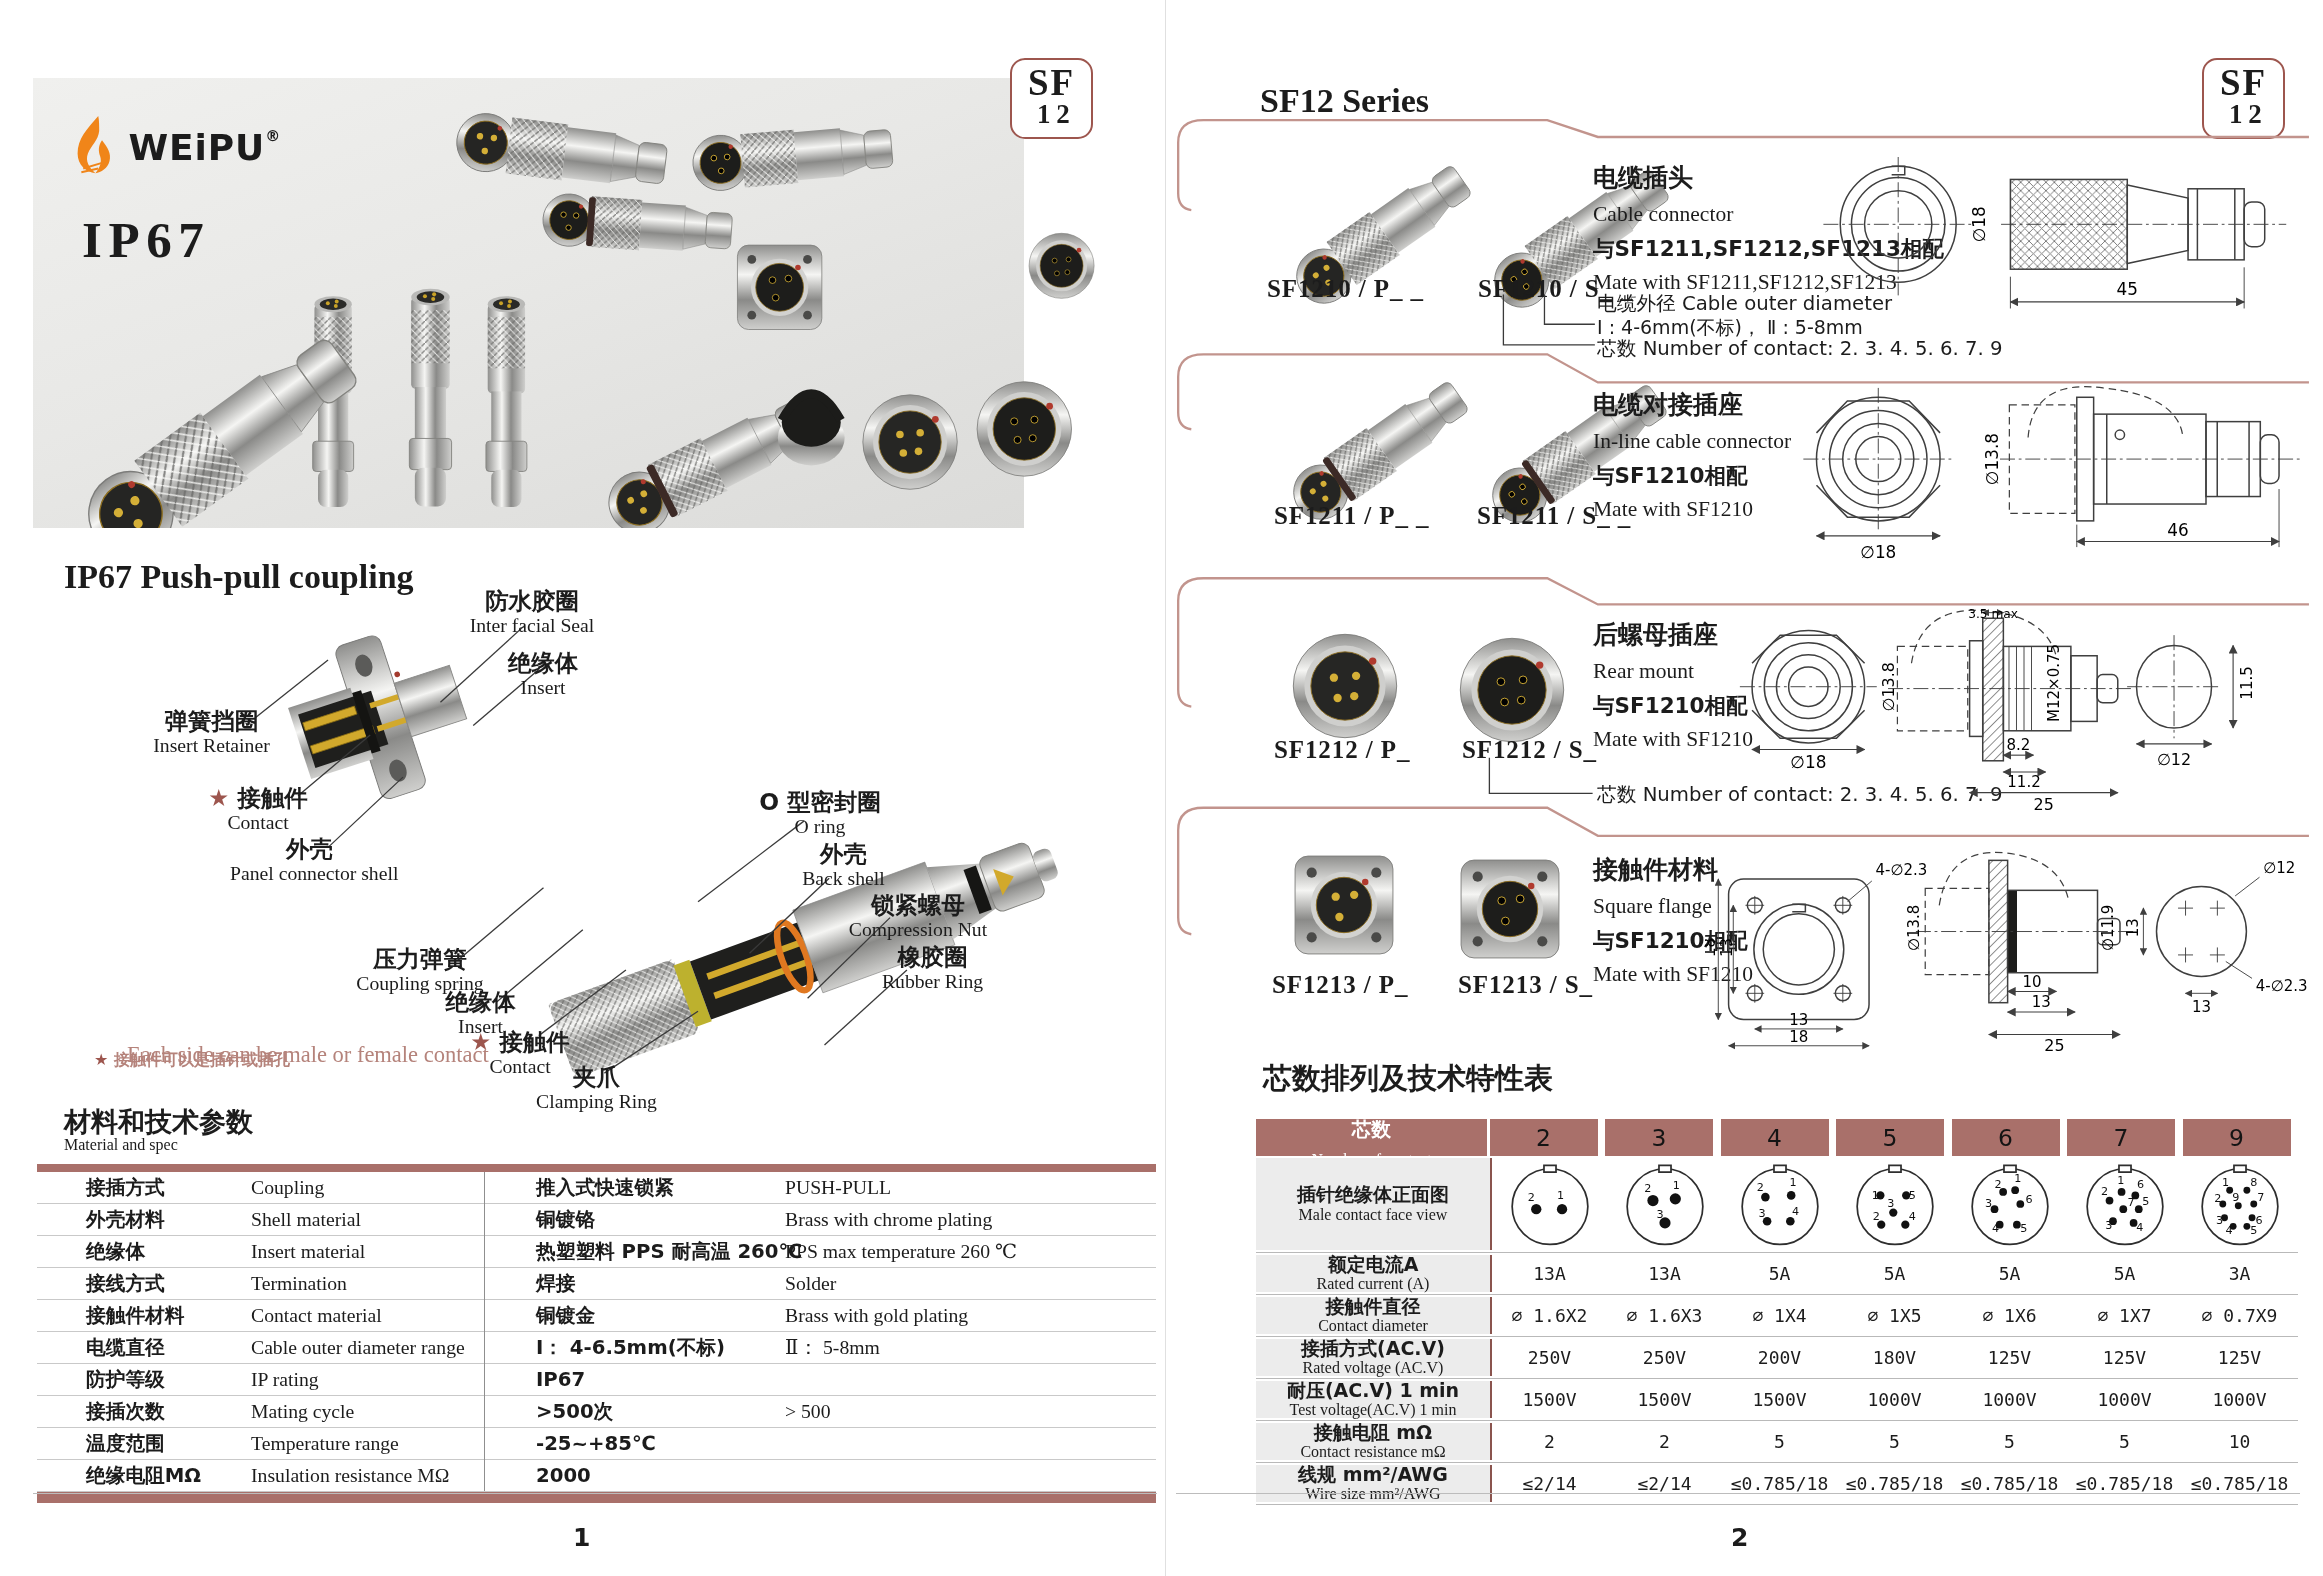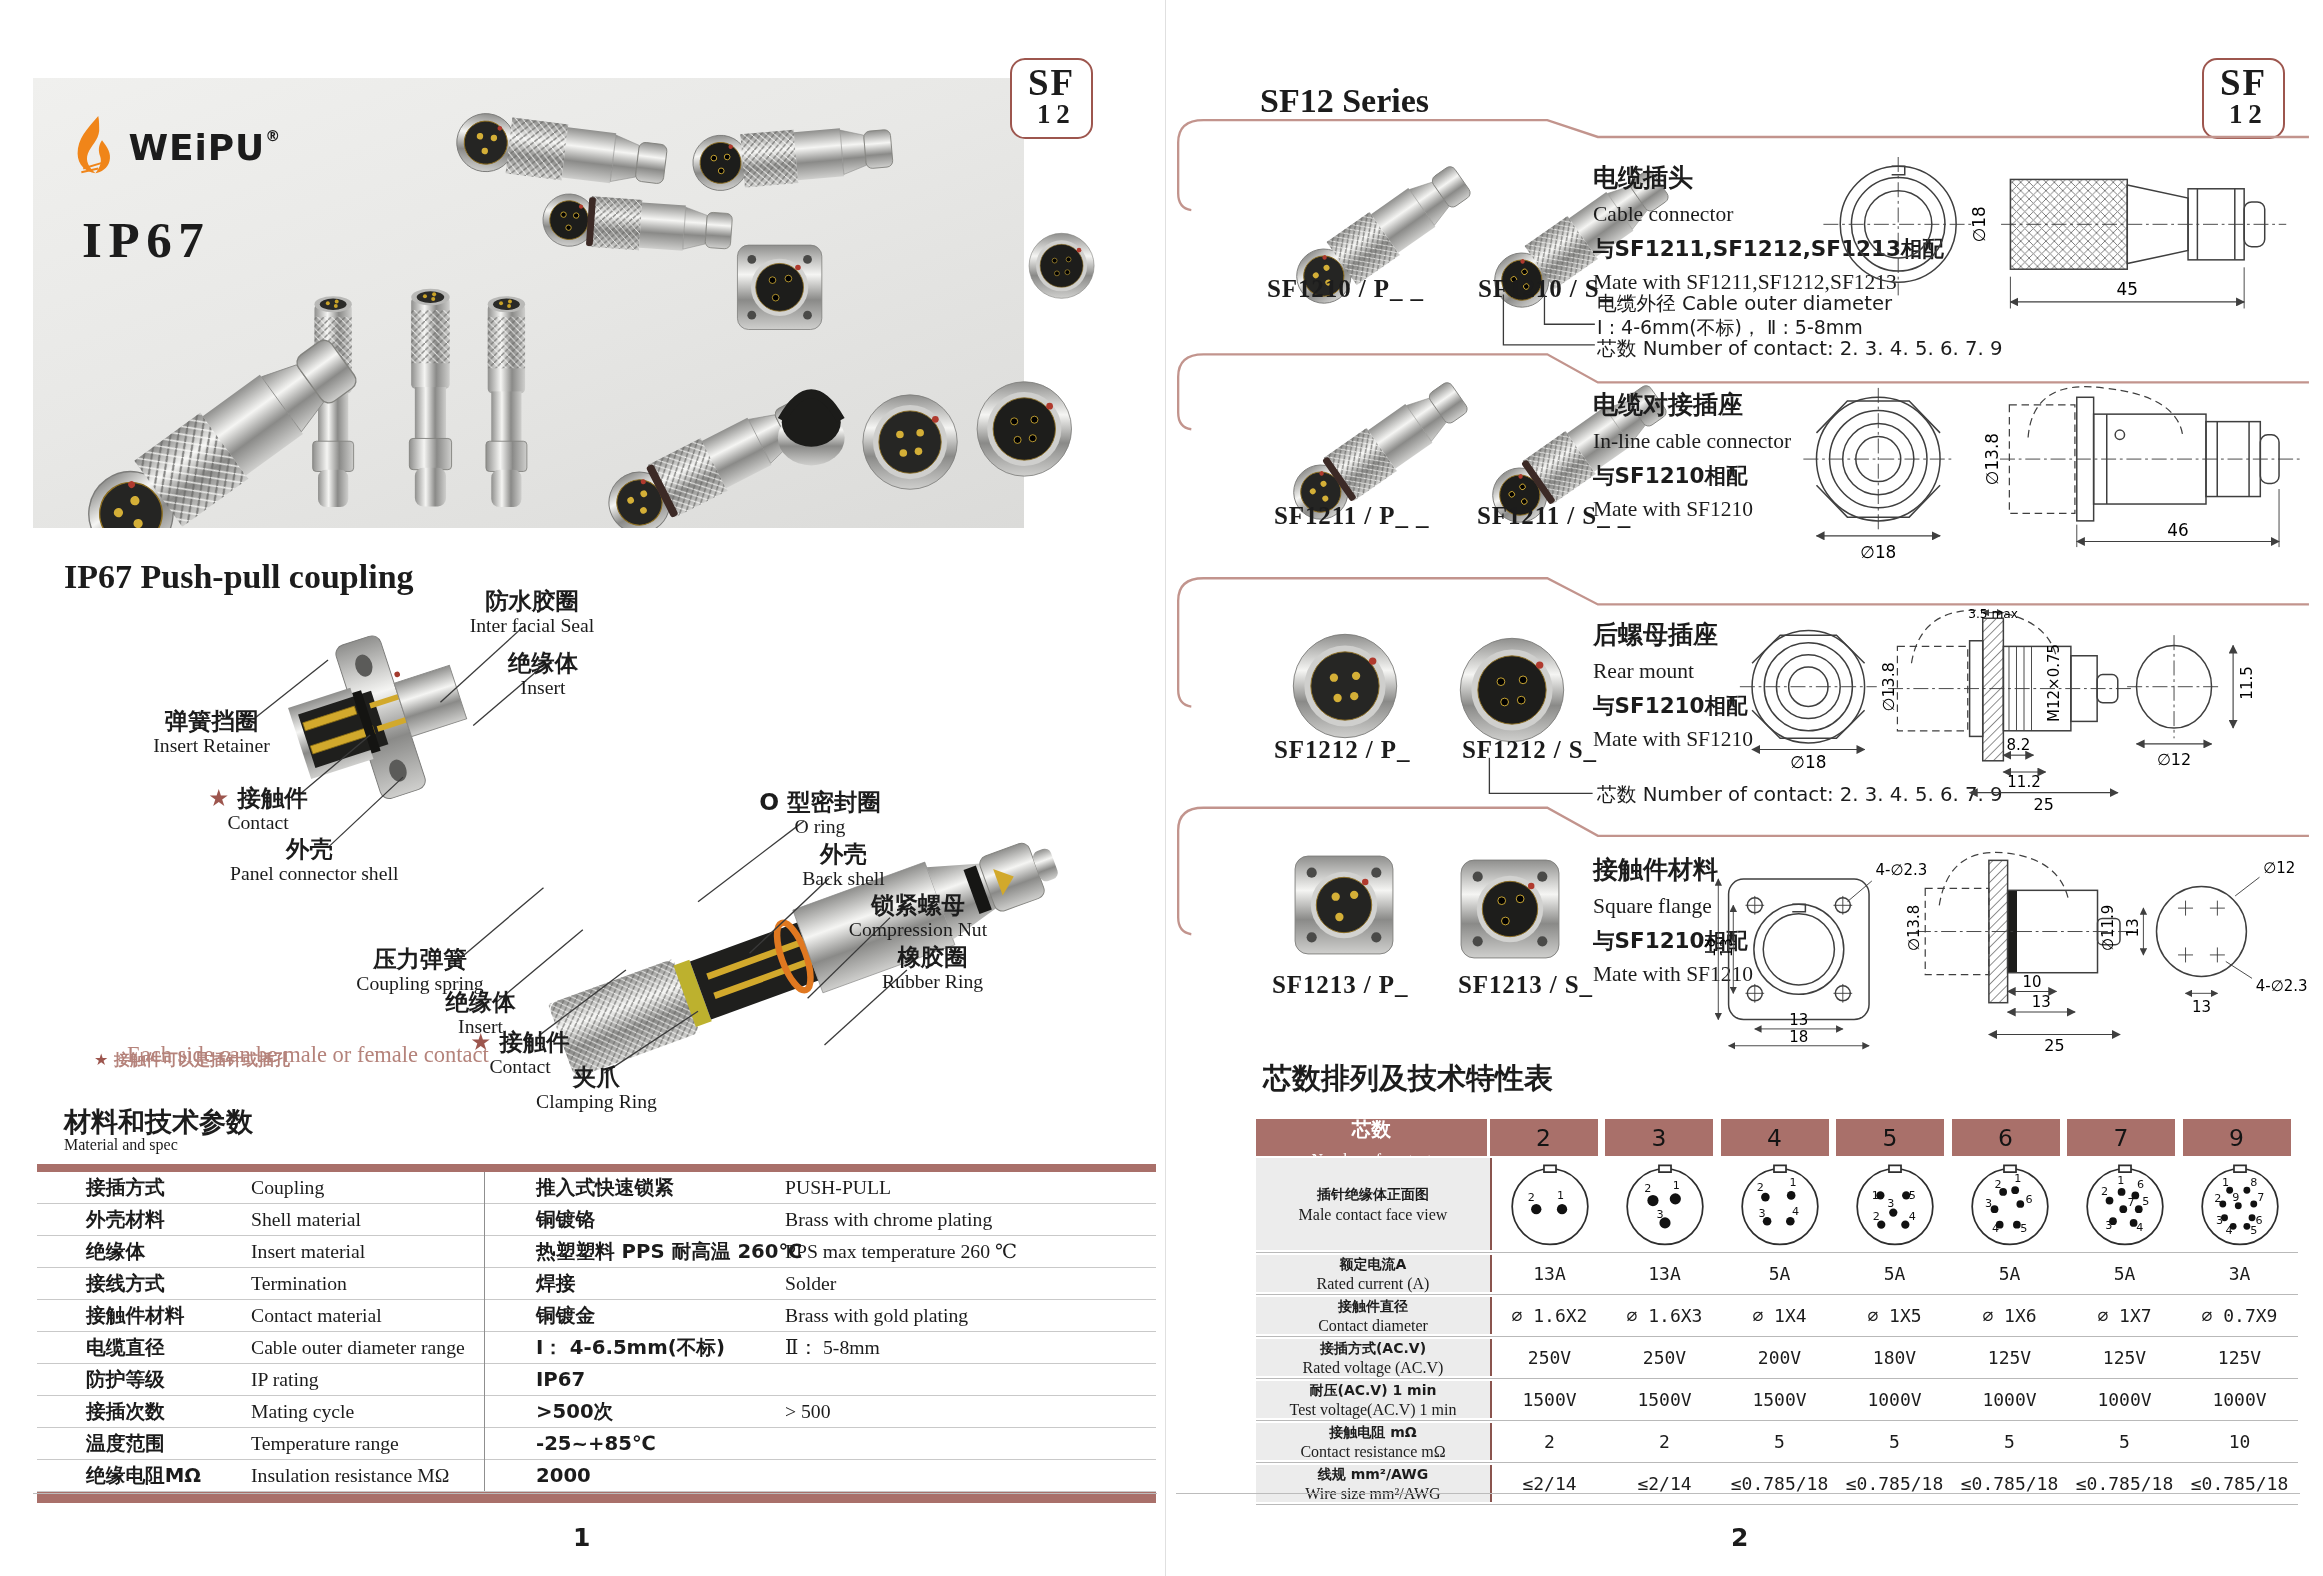--- a/index.html
+++ b/index.html
@@ -69,21 +69,21 @@
   .ct-corner .cth-cn{font-size:19.7px;font-weight:700;line-height:20.6px;margin-top:0.9px;}
   .ct-corner .cth-en{font-family:Liberation Serif, serif;font-size:16px;line-height:16px;margin-top:12px;}
   .ct-cols{display:flex;margin-left:2.8px;}
   .ct-col{width:108px;margin-right:7.5px;background:var(--table-header,#a9706a);
           display:flex;align-items:center;justify-content:center;font-size:23.4px;color:#141414;}
   .ct-row{display:flex;border-bottom:0.9px solid #b9b9b9;}
   .ct-row.pins{height:96px;}
   .ct-row.spec{height:41px;}
   .ct-label{width:234px;background:var(--label-cell-gray,#ececec);border-right:2.8px solid #8a544e;
             margin:1.9px 0;display:flex;flex-direction:column;justify-content:center;text-align:center;}
-  .ct-label .ctl-cn{font-size:14px;font-weight:600;line-height:21.5px;}
+  .ct-label .ctl-cn{font-size:19px;font-weight:600;line-height:21.5px;}
   .ct-label .ctl-en{font-family:"Liberation Serif","DejaVu Serif",serif;font-size:16px;line-height:18px;}
   .ct-vals{display:flex;flex:1;align-items:center;}
   .ct-val{width:115px;text-align:center;font-family:"DejaVu Sans Mono",monospace;font-size:18px;}
   .pin-slot{width:115px;height:90px;display:flex;align-items:center;justify-content:center;}
   .ct-titles .t-cn{font-size:29px;font-weight:700;}
   .ct-titles .t-en{font-family:"Liberation Serif","DejaVu Serif",serif;font-weight:700;font-size:24px;margin-top:20px;}
 
   svg text{font-family:"DejaVu Sans","Liberation Sans",sans-serif;}
 </style>
 </head>

